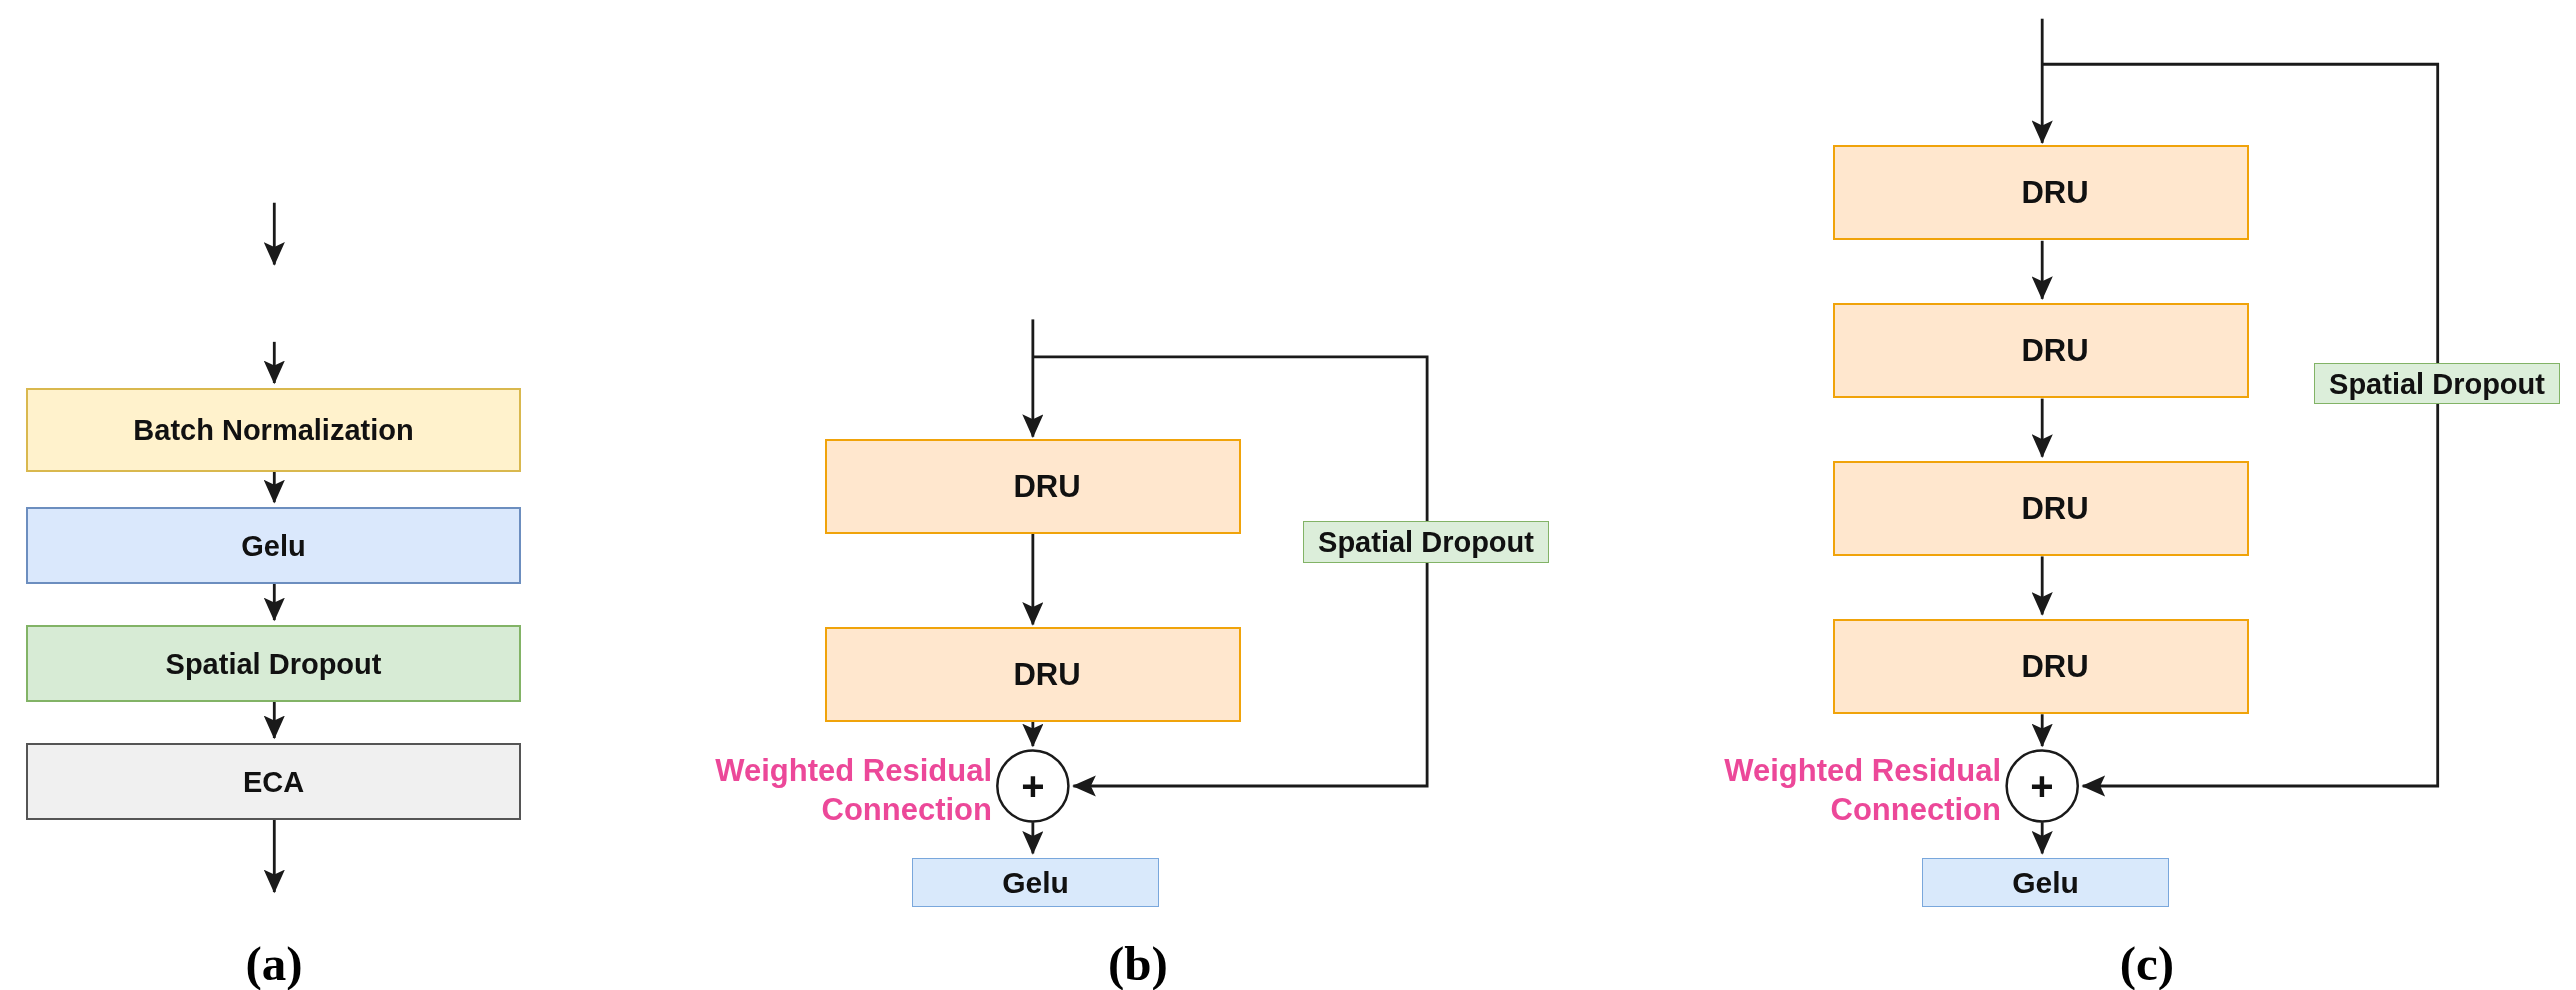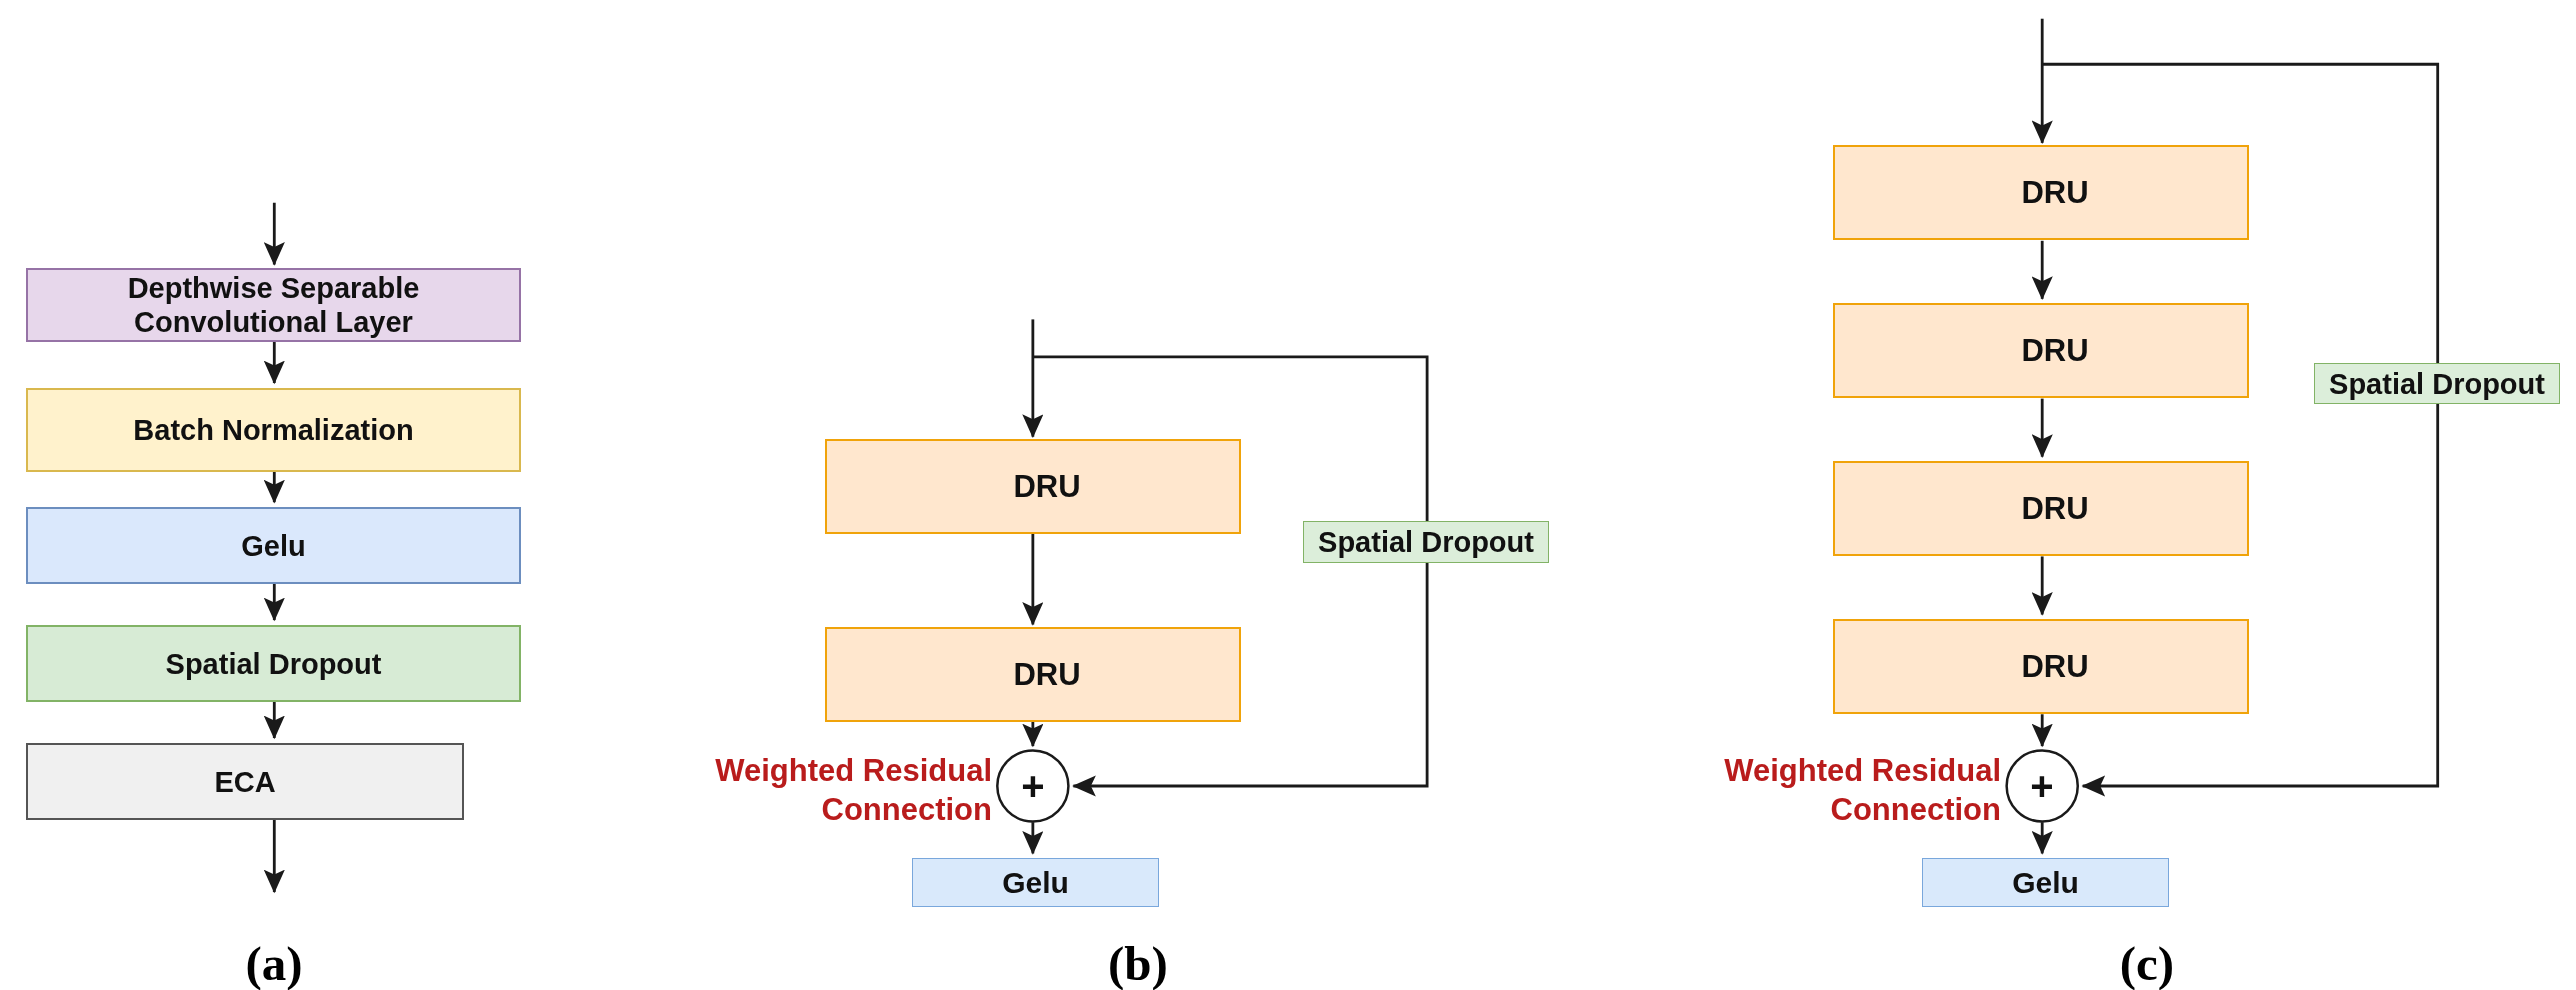--- a/index.html
+++ b/index.html
@@ -41,21 +41,21 @@
     font-size: 49px;
     color: #000000;
   }
   .wrc-label {
     position: absolute;
     width: 349px;
     text-align: right;
     font-weight: bold;
     font-size: 31px;
     line-height: 39px;
-    color: #b91c1c;
+    color: #ec4899;
   }
   .plus-sign {
     position: absolute;
     width: 72px;
     height: 72px;
     display: flex;
     align-items: center;
     justify-content: center;
     font-weight: bold;
     font-size: 40px;
@@ -95,29 +95,28 @@
       <path d="M3273,892 V985" marker-end="url(#arw)"></path>
       <path d="M3273,1145 V1196" marker-end="url(#arw)"></path>
       <path d="M3273,1318 V1368" marker-end="url(#arw)"></path>
     </g>
     <g stroke="#1A1A1A" stroke-width="4" fill="#ffffff">
       <circle cx="1655" cy="1260" r="57"></circle>
       <circle cx="3273" cy="1260" r="57"></circle>
     </g>
   </svg>
 
-  <div class="box box-purple" style="left:26px; top:268px; width:495px; height:74px; padding:0 19px;">Depthwise Separable Convolutional Layer</div>
 
   <div class="box box-yellow" style="left:26px; top:388px; width:495px; height:84px;">Batch Normalization</div>
 
   <div class="box box-blue" style="left:26px; top:507px; width:495px; height:77px;">Gelu</div>
 
   <div class="box box-green" style="left:26px; top:625px; width:495px; height:77px;">Spatial Dropout</div>
 
-  <div class="box box-gray" style="left:26px; top:743px; width:438px; height:77px;">ECA</div>
+  <div class="box box-gray" style="left:26px; top:743px; width:495px; height:77px;">ECA</div>
 
   <div class="caption" style="left:199px; top:935px;">(a)</div>
 
   <div class="box box-orange" style="left:825px; top:439px; width:416px; height:95px;">DRU</div>
 
   <div class="box box-orange" style="left:825px; top:627px; width:416px; height:95px;">DRU</div>
 
   <div class="box box-skip" style="left:1303px; top:521px; width:246px; height:42px;">Spatial Dropout</div>
 
   <div class="wrc-label" style="left:643px; top:751px;">

